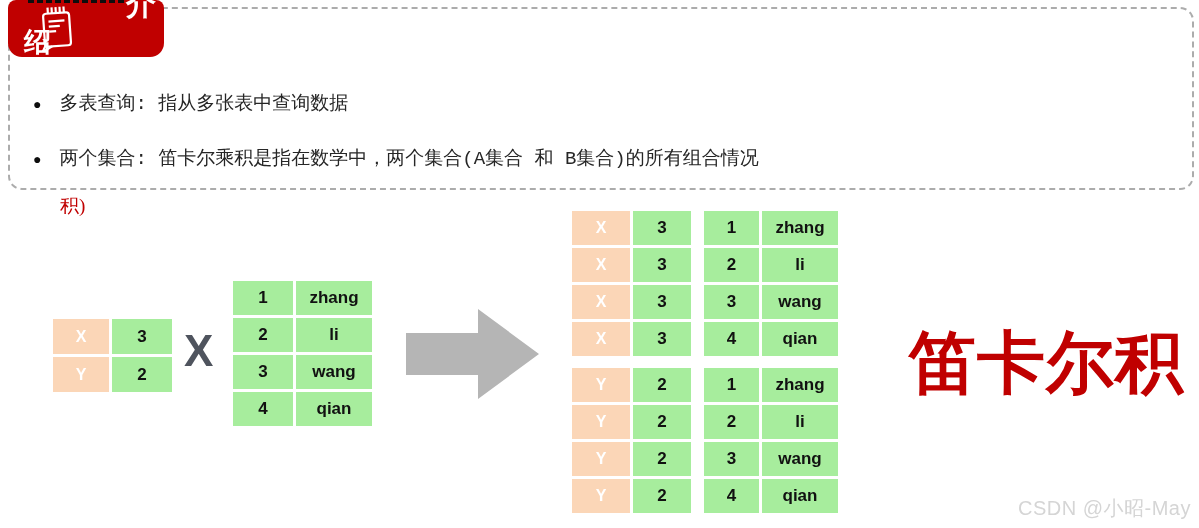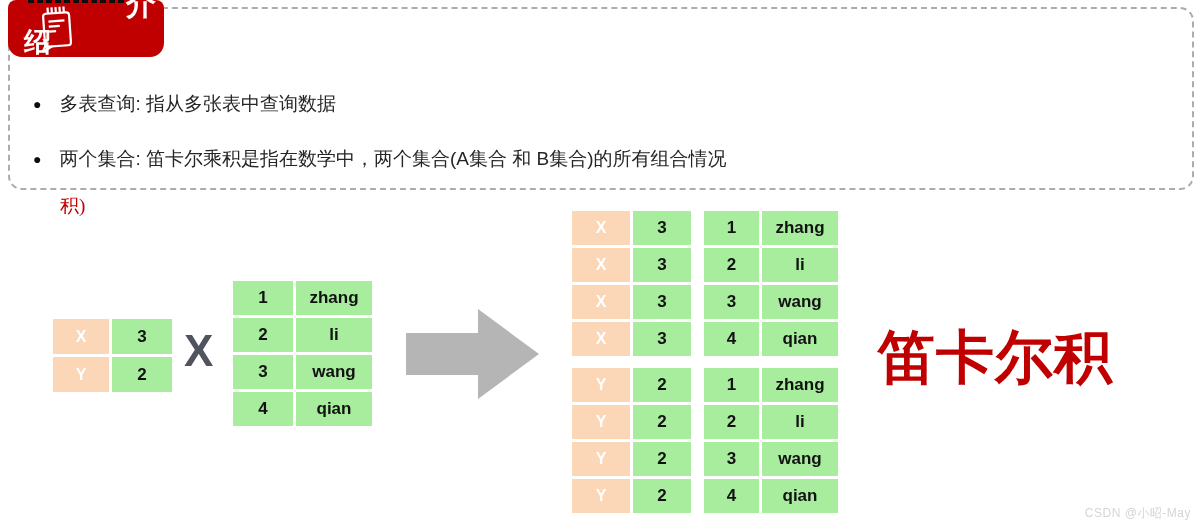--- a/index.html
+++ b/index.html
@@ -63,21 +63,21 @@
   }
   .bullet-item.b1 { top: 92px; }
   .bullet-item.b2 { top: 147px; }
   .bullet-dot {
     font-size: 14px;
     color: #0d0d0d;
     margin-right: 18px;
     line-height: 24px;
   }
   .bullet-text {
-    font-family: Liberation Sans, sans-serif;
+    font-family: Liberation Mono, monospace;
     font-size: 19px;
     color: #262626;
     line-height: 24px;
   }
   .overflow-text {
     position: absolute;
     left: 60px; top: 193px;
     font-family: "Liberation Serif", "DejaVu Serif", serif;
     font-size: 19px;
     color: var(--accent-red, #c00000);
@@ -126,34 +126,34 @@
     font-size: 44px;
     font-weight: 600;
     color: #4f545e;
     line-height: 1;
   }
   .big-arrow { position: absolute; left: 406px; top: 309px; }
 
   
   .big-label {
     position: absolute;
-    left: 877px; top: 329px;
+    left: 908px; top: 329px;
     font-family: "Liberation Serif", "DejaVu Serif", serif;
-    font-size: 58px;
+    font-size: 68px;
     font-weight: 600;
     color: var(--accent-red, #c00000);
     line-height: 1;
     letter-spacing: 1px;
   }
 
   
   .watermark {
     position: absolute;
     right: 8px; bottom: 6px;
-    font-size: 12px;
+    font-size: 20px;
     color: #d5d5d5;
     letter-spacing: 0.5px;
   }
 </style>
 </head>
 <body>
 
 <div id="stage">
 
   <div class="dashed-box"></div>

